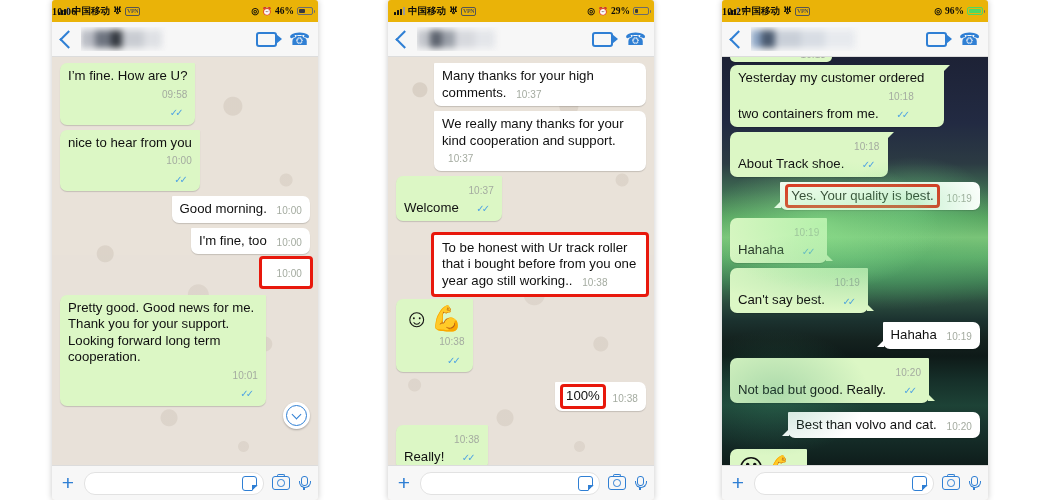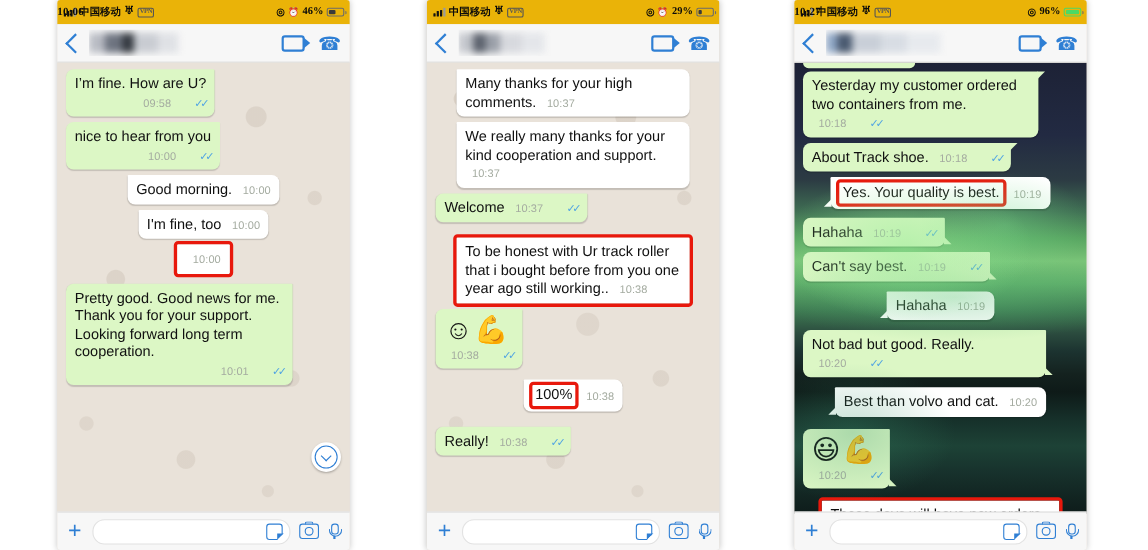--- a/index.html
+++ b/index.html
@@ -126,43 +126,43 @@
       radial-gradient(ellipse 45% 18% at 72% 36%, rgba(120,220,140,.4), transparent 65%),
       radial-gradient(ellipse 90% 14% at 55% 52%, rgba(90,190,120,.35), transparent 70%),
       radial-gradient(ellipse 50% 22% at 20% 82%, rgba(60,150,110,.3), transparent 70%);
     pointer-events:none;
   }
   .msgs{position:relative;padding:6px 8px 4px;}
 
   
   .row{display:flex;margin-bottom:5px;}
   .row.out{}
-  .row.in{justify-content:center;}
+  .row.in{justify-content:flex-end;}
   .bubble{
     position:relative;max-width:205px;border-radius:7px;
     padding:5px 8px 5px 8px;
     font-size:13.2px;line-height:16.5px;color:#101010;
     box-shadow:0 1px 1px rgba(0,0,0,.16);
     word-wrap:break-word;
   }
   .bubble.in{background:#ffffff;border-top-left-radius:1px;}
   .bubble.out{background:#dcf7c5;border-top-right-radius:1px;}
   .bubble.in .tail{
     position:absolute;left:-6px;top:0;width:0;height:0;
     border-top:7px solid #ffffff;border-left:7px solid transparent;
   }
   .bubble.out .tail{
     position:absolute;right:-6px;top:0;width:0;height:0;
     border-top:7px solid #dcf7c5;border-right:7px solid transparent;
   }
   .btext{display:inline;}
   .meta{
-    display:inline-flex;align-items:center;gap:20px;
+    display:inline-flex;align-items:center;gap:2px;
     font-size:10px;color:#a4aba0;margin-left:6px;
-    vertical-align:bottom;position:relative;top:2px;white-space:nowrap;
+    vertical-align:bottom;position:relative;top:2px;white-space:nowrap;flex-direction:column;
   }
   .meta .t{letter-spacing:.1px;}
   .ticks{color:#4fa3e3;font-size:10px;letter-spacing:-3px;margin-left:1px;font-weight:bold;}
   .emoji{font-size:25px;line-height:28px;letter-spacing:2px;}
 
   
   .hl{outline:3px solid #e8180c;outline-offset:0px;border-radius:1px;}
   .hl.thick{outline-width:3.5px;}
 
   

